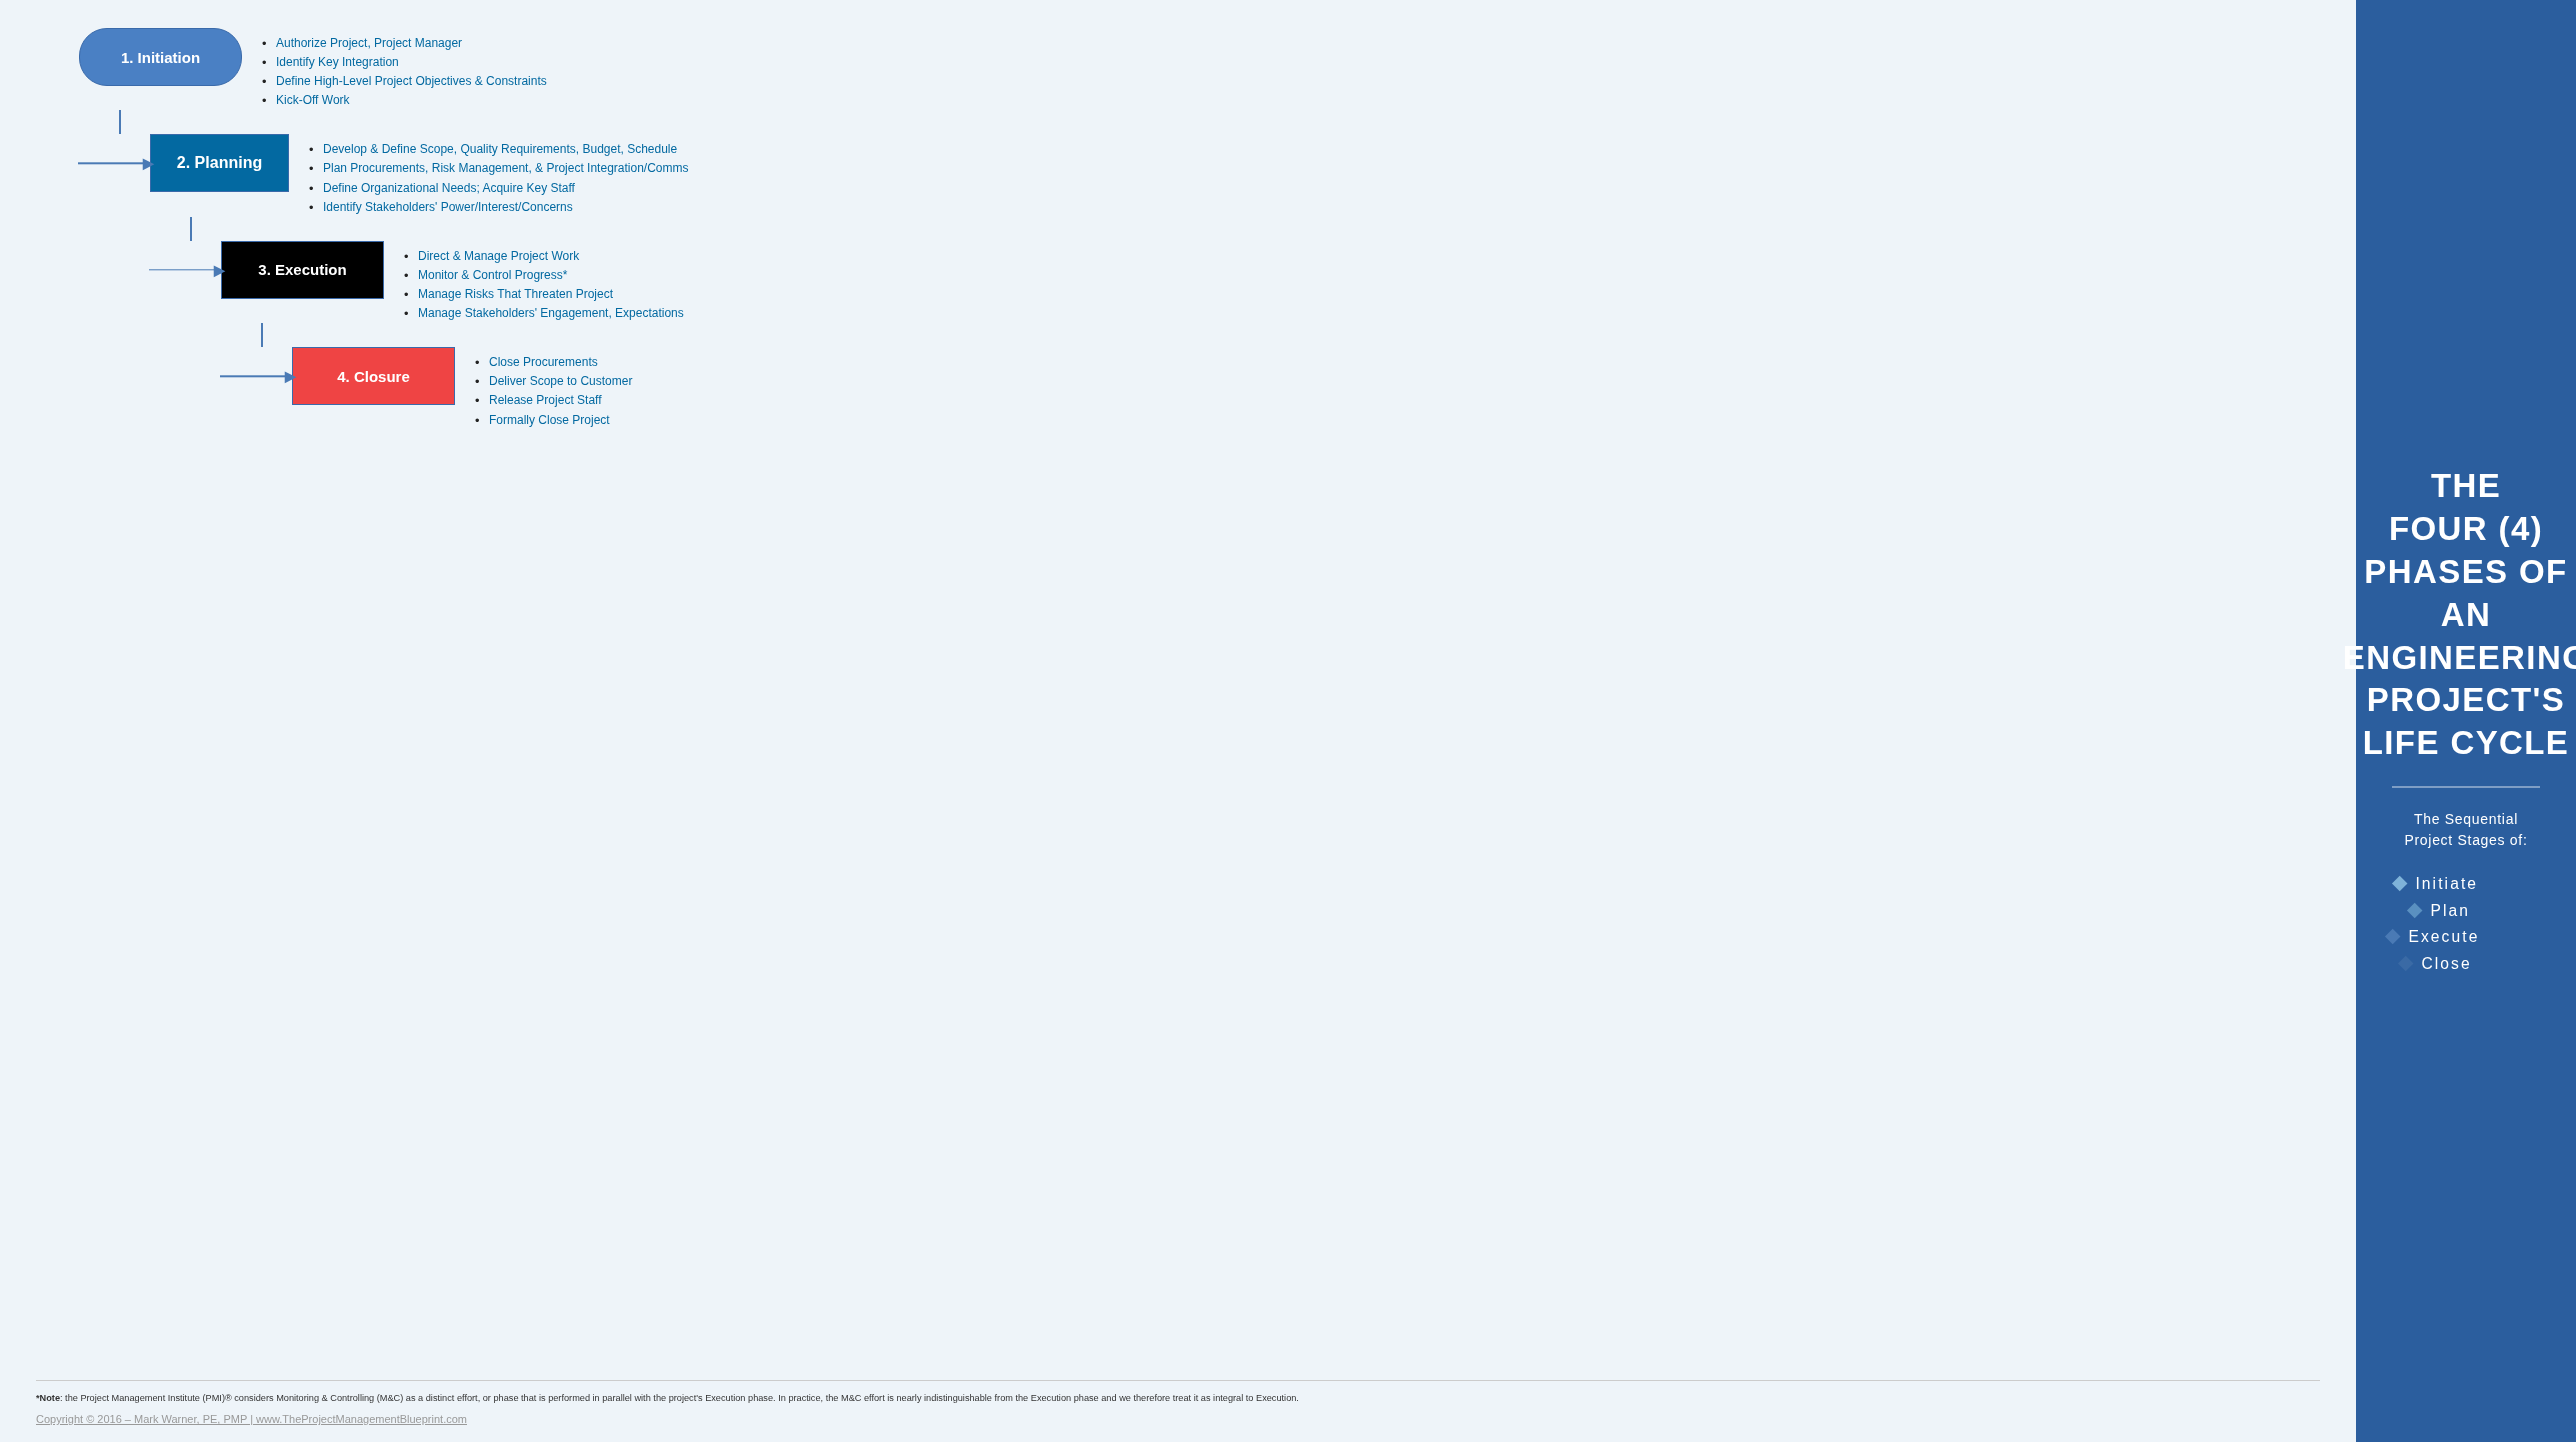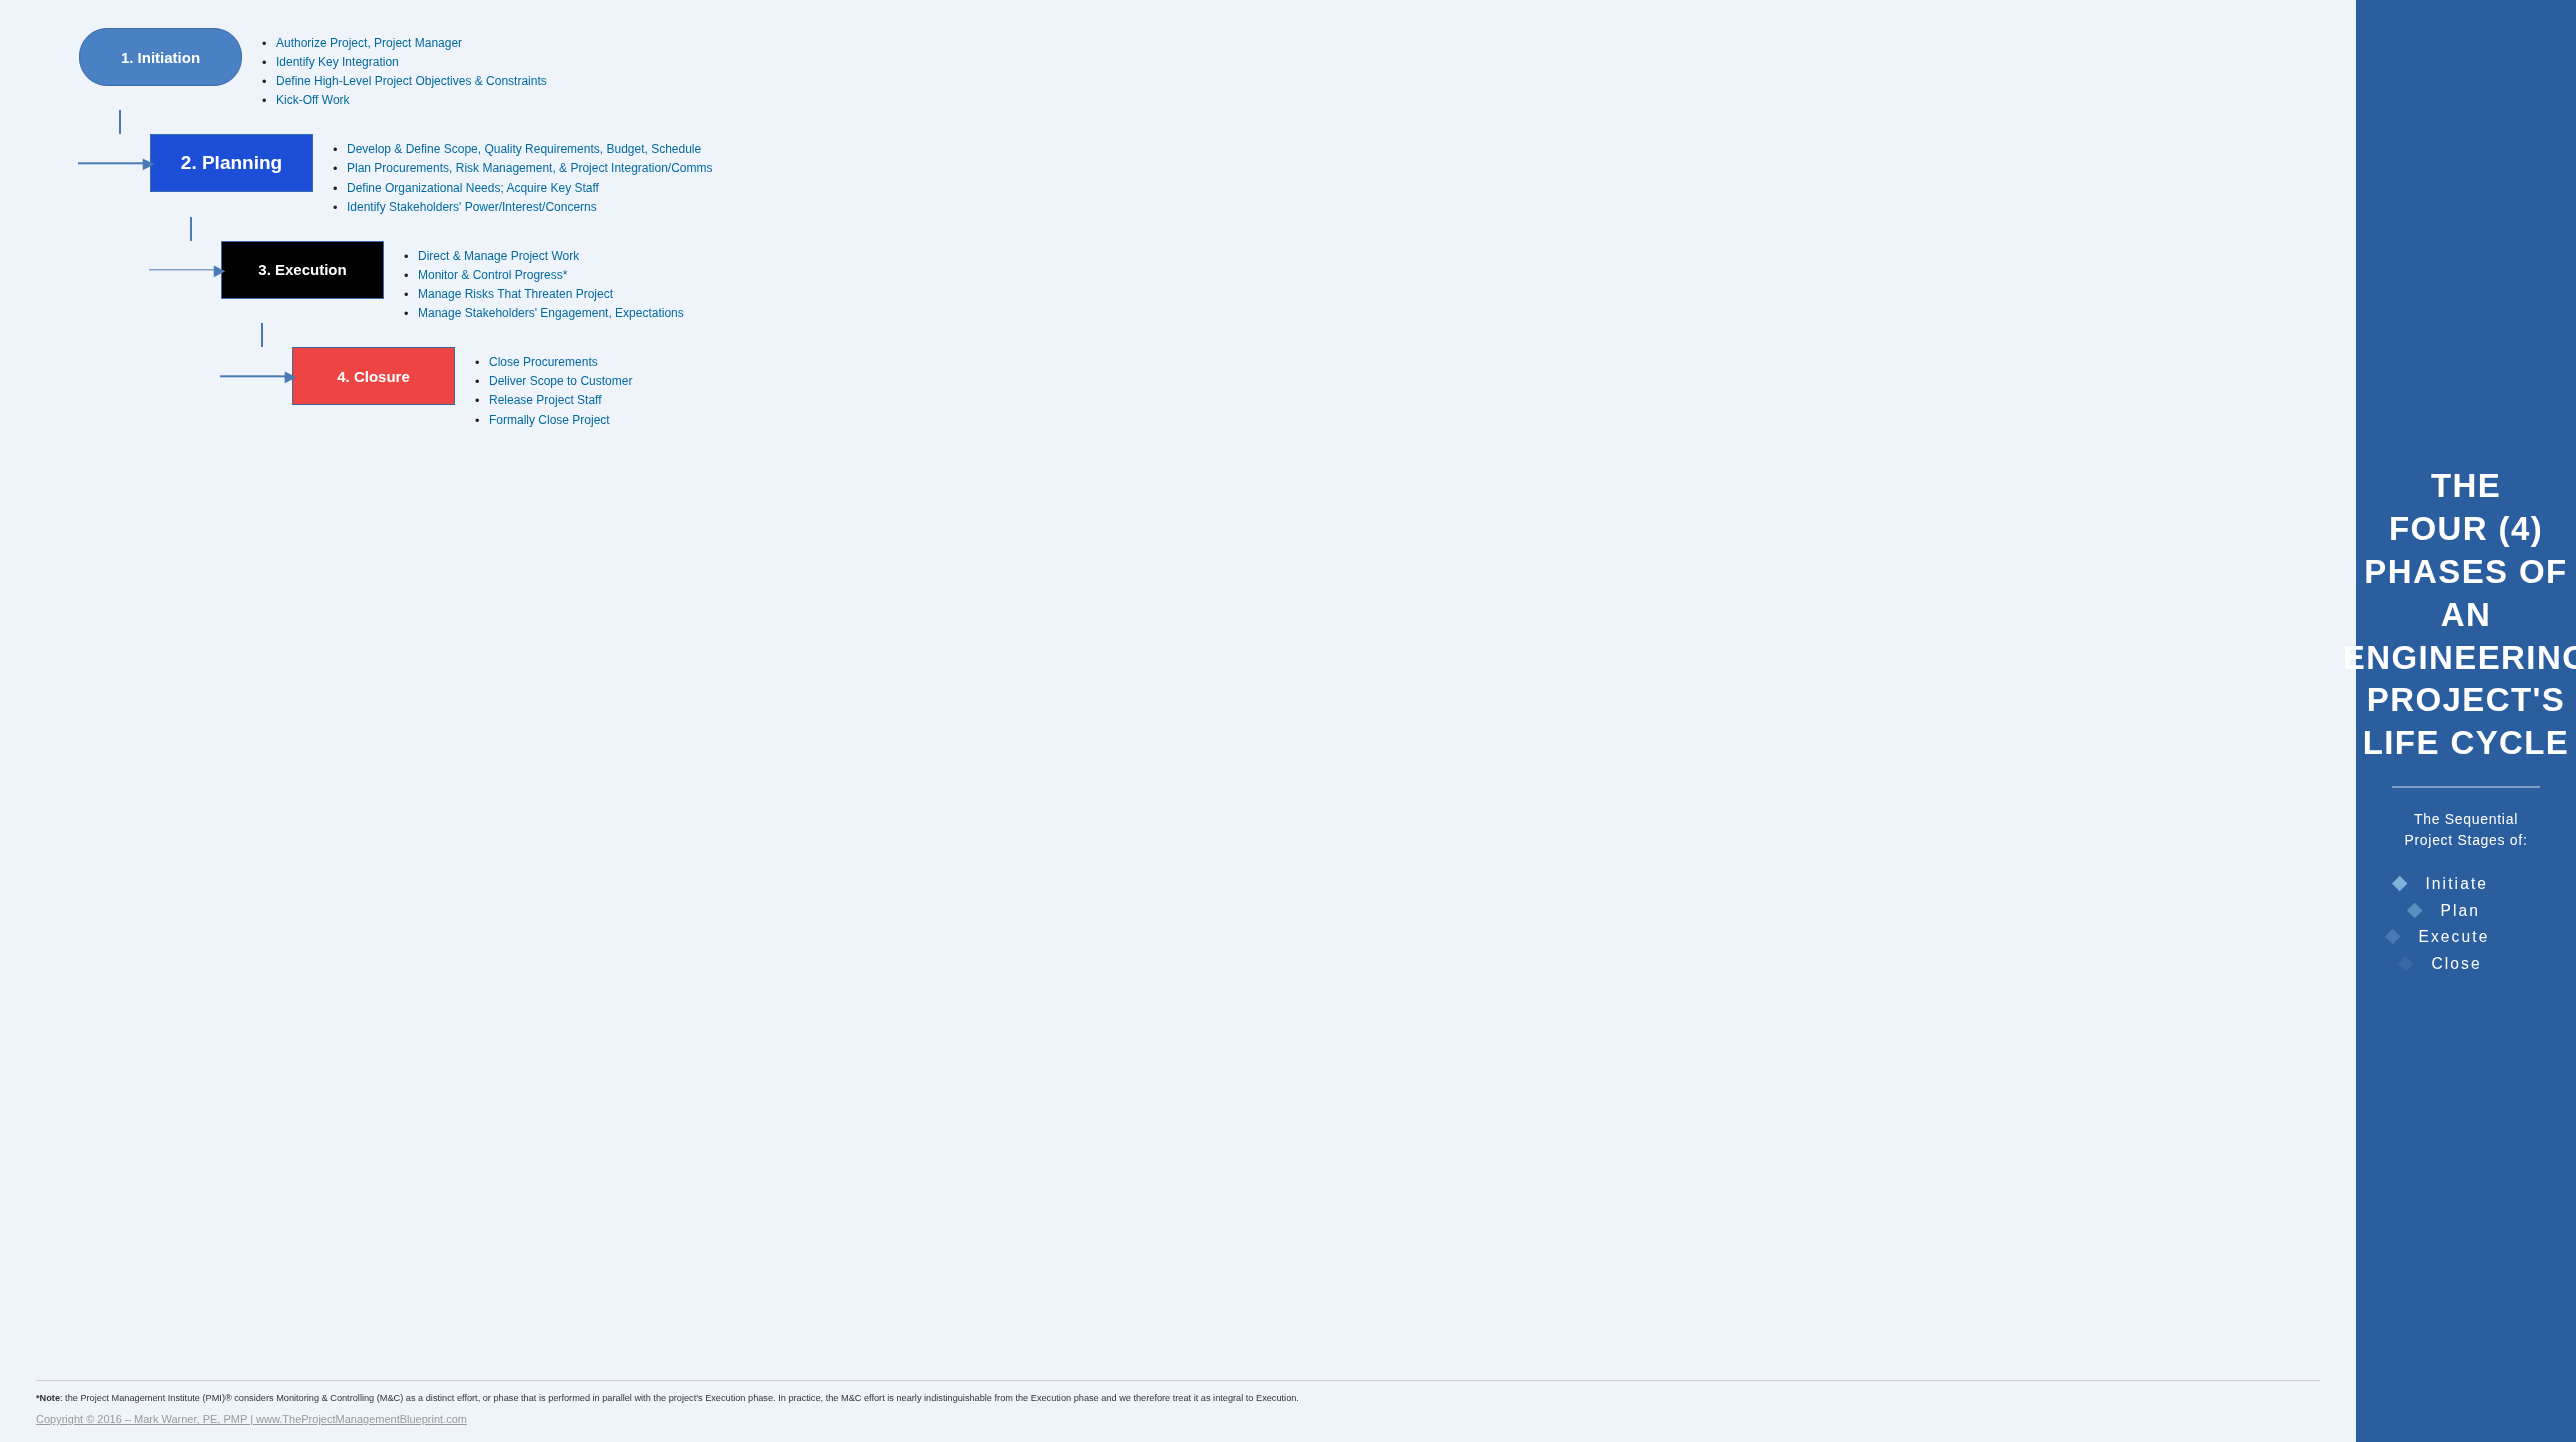--- a/index.html
+++ b/index.html
@@ -129,21 +129,21 @@
       width: 100%;
     }
 
     .sidebar-stage-item {
       display: flex;
       align-items: center;
       justify-content: flex-start;
       padding: 4.3px 0;
       font-size: 15.6px;
       letter-spacing: 1.4px;
-      gap: 20px;
+      gap: 10px;
     }
 
     .diamond {
       width: 11.4px;
       height: 11.4px;
       transform: rotate(45deg);
       flex-shrink: 0;
     }
 
     .diamond-1 { background: #7fb3d9; }
@@ -199,21 +199,21 @@
       <div style="width:82px; display:flex; justify-content:center;">
         <div style="width:1.4px; height:24px; background:#4a7ab5;"></div>
       </div>
     </div>
 
     <div class="phase-row-item phase-indent-2" style="margin-bottom:0;">
       <div class="phase-box-wrapper" style="position:relative;">
 
         <div style="width:72px; height:1.4px; background:#4a7ab5; position:absolute; left:-72px; top:50%; transform:translateY(-50%);"></div>
         <div style="font-size:14px; color:#4a7ab5; position:absolute; left:-7px; top:50%; transform:translateY(-50%) rotate(0deg); font-weight:bold;">▶</div>
-        <div class="phase-box" style="background:#1d4ed8; border-color:#3a6aaa; width:163px; min-height:58px; font-size:19px;">
+        <div class="phase-box" style="background:#0369a1; border-color:#3a6aaa; width:139px; min-height:58px; font-size:16px;">
           <span>2. Planning</span>
         </div>
       </div>
       <ul class="phase-bullets">
         <li>Develop &amp; Define Scope, Quality Requirements, Budget, Schedule</li>
         <li>Plan Procurements, Risk Management, &amp; Project Integration/Comms</li>
         <li>Define Organizational Needs; Acquire Key Staff</li>
         <li>Identify Stakeholders' Power/Interest/Concerns</li>
       </ul>
     </div>

